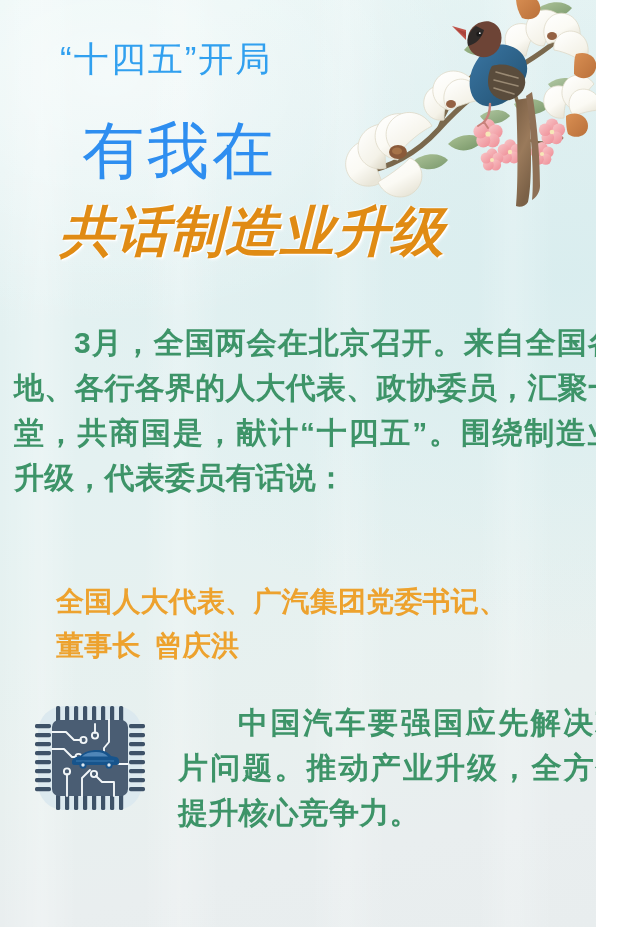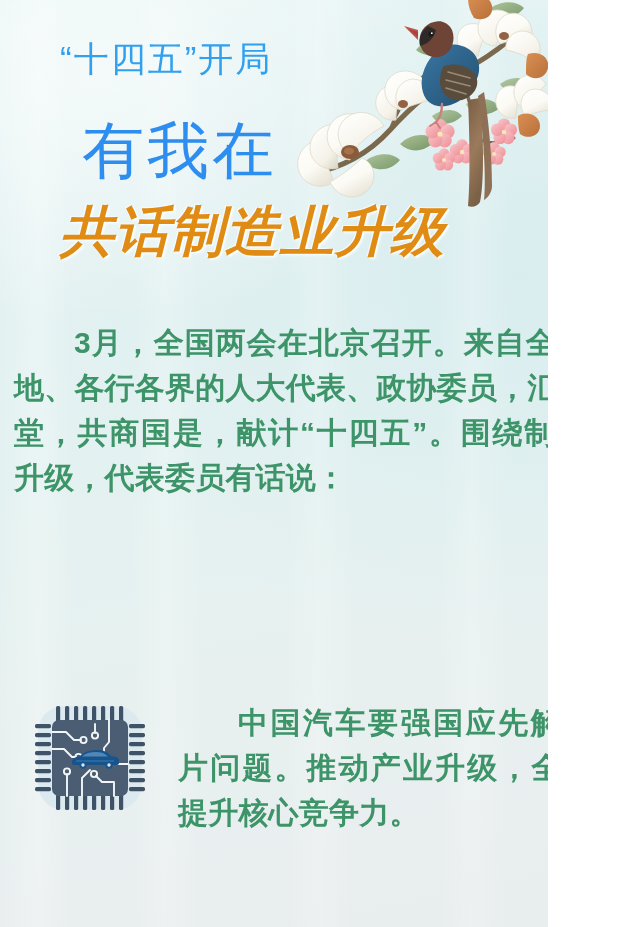--- a/index.html
+++ b/index.html
@@ -6,21 +6,21 @@
     margin: 0;
     padding: 0;
     background: #ffffff;
   }
   body {
     font-family: "Liberation Sans", "DejaVu Sans", sans-serif;
   }
 
   #poster {
     position: relative;
-    width: 548px;
+    width: 596px;
     height: 927px;
     overflow: hidden;
     background:
       radial-gradient(ellipse 520px 360px at 18% 8%, rgba(255,255,255,0.55) 0%, rgba(255,255,255,0) 70%),
       radial-gradient(ellipse 700px 520px at 95% 30%, rgba(214,236,238,0.75) 0%, rgba(214,236,238,0) 70%),
       linear-gradient(168deg,
         #e9f6f5 0%,
         #e6f3f3 16%,
         #e3f1f1 32%,
         #e4f1f1 48%,
@@ -333,20 +333,26 @@
   </svg>
 
   <div class="headline-block">
     <div class="hl-line1">“十四五”开局</div>
     <div class="hl-line2">有我在</div>
     <div class="hl-line3">共话制造业升级</div>
   </div>
 
   <div class="intro">3月，全国两会在北京召开。来自全国各地、各行各界的人大代表、政协委员，汇聚一堂，共商国是，献计“十四五”。围绕制造业升级，代表委员有话说：</div>
 
+  <div class="speaker">
+    <div>全国人大代表、广汽集团党委书记、</div>
+    <div>
+      <span>董事长</span><span class="sp-name">曾庆洪</span>
+    </div>
+  </div>
 
   <div class="quote-row">
 
     <div class="chip-wrap">
       <svg viewBox="0 0 112 112" xmlns="http://www.w3.org/2000/svg" width="112" height="112">
 
         <rect x="4" y="4" width="104" height="104" rx="26" fill="#dce9ef"></rect>
 
         <g fill="#3e5268">
           <rect x="22" y="4" width="4.2" height="16" rx="1.6"></rect>

